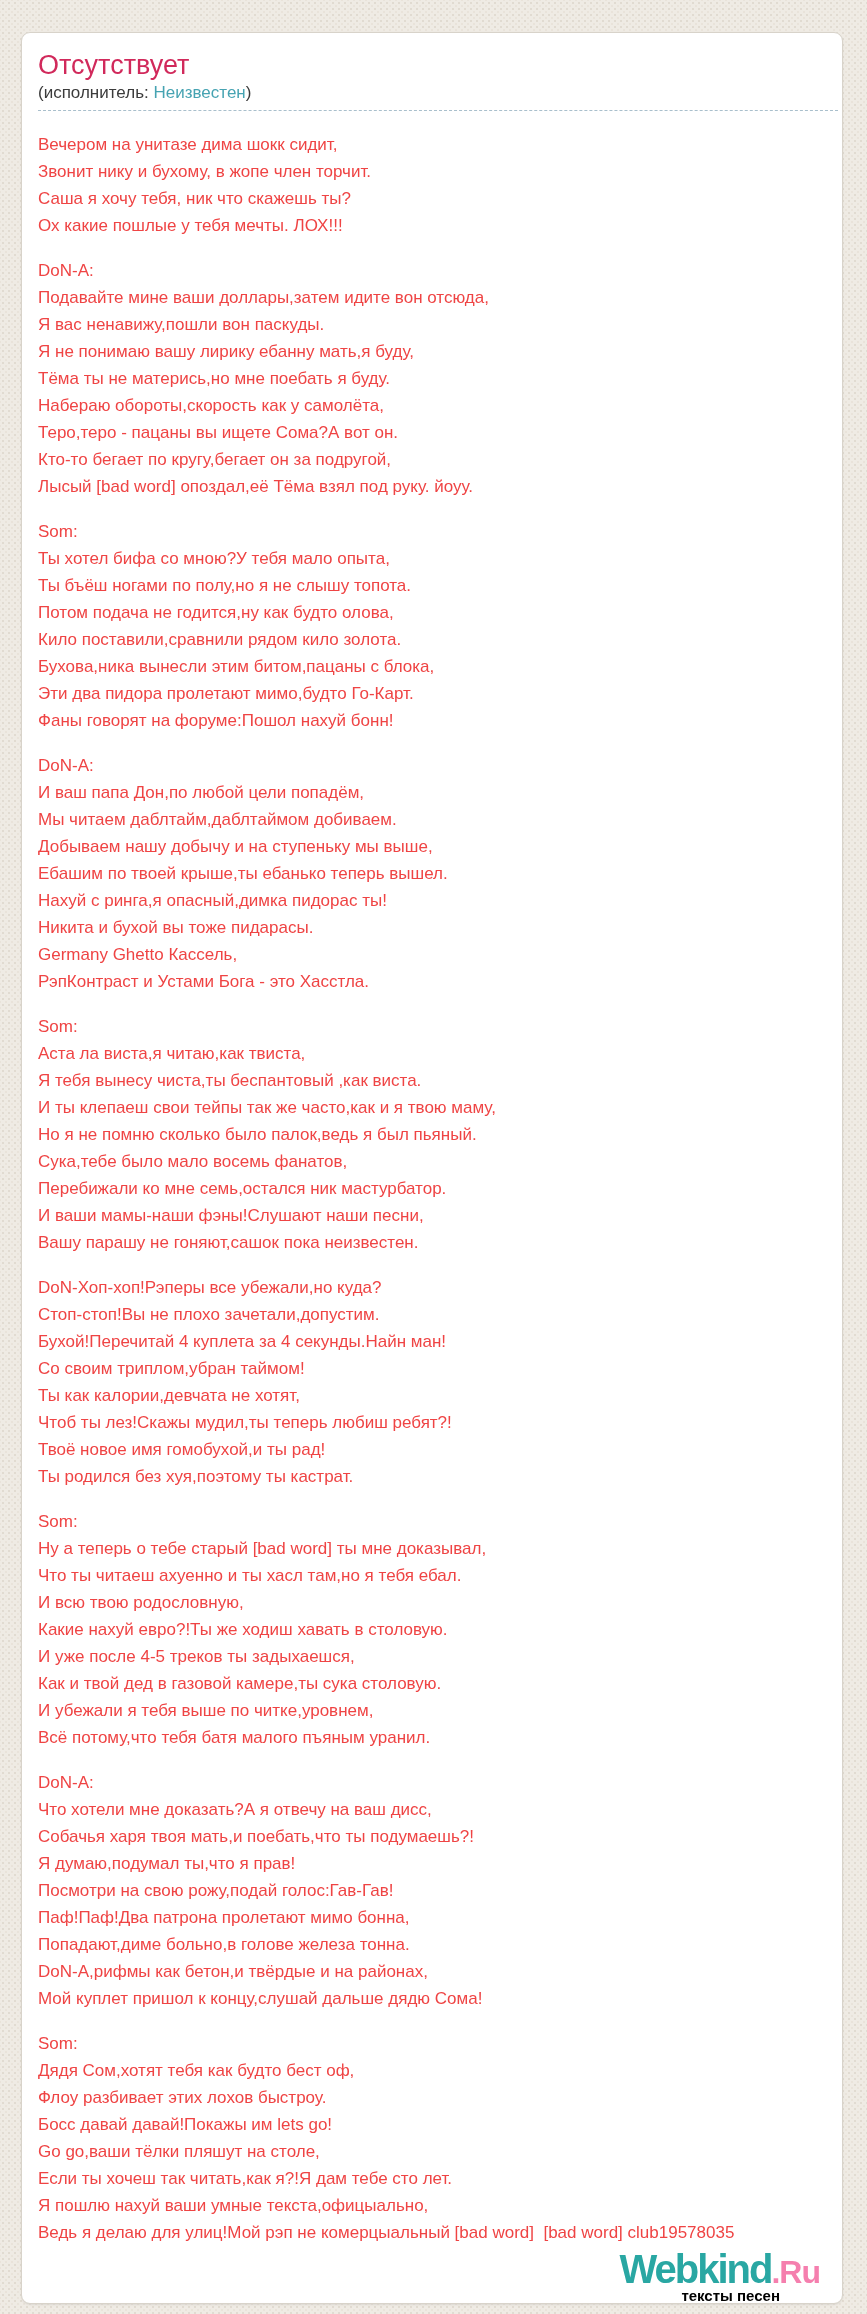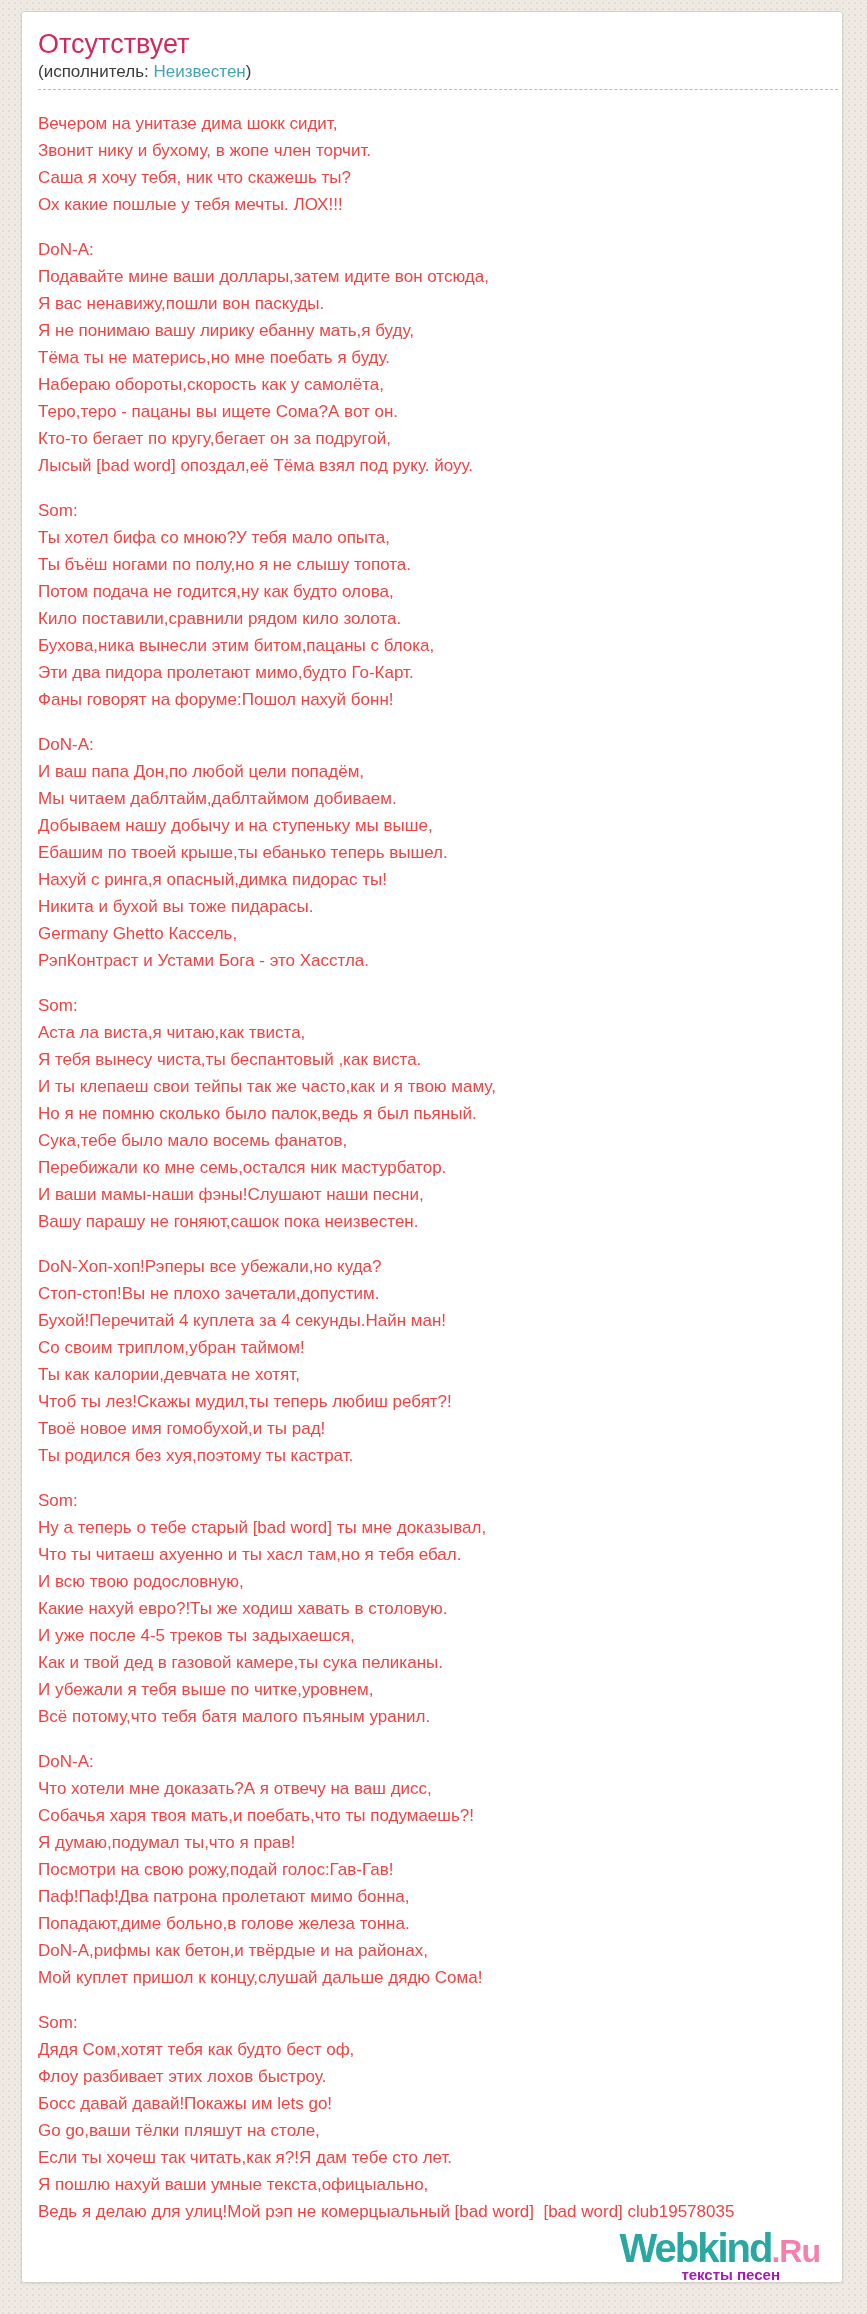--- a/index.html
+++ b/index.html
@@ -7,38 +7,38 @@
     width:867px;height:2314px;overflow:hidden;position:relative;
     font-family:"Liberation Sans",sans-serif;
     background-color:#efebe4;
     background-image:
       radial-gradient(circle,#e1dbd1 1px,transparent 1.2px),
       radial-gradient(circle,#e9e3da 1px,transparent 1.2px);
     background-size:6px 6px;
     background-position:0 0,3px 3px;
   }
   .card{
-    position:absolute;left:21px;top:11px;width:822px;height:2272px;
+    position:absolute;left:21px;top:32px;width:822px;height:2272px;
     box-sizing:border-box;background:#ffffff;
-    border:1px solid #d8d3ca;border-radius:3px;
+    border:1px solid #d8d3ca;border-radius:9px;
     box-shadow:0 1px 2px rgba(0,0,0,0.08);
     padding:14px 4px 0 16px;overflow:hidden;
   }
   .header{border-bottom:1px dashed #a9bfcc;padding-bottom:5px;}
   h1.title{margin:2px 0 0 0;font-size:27px;line-height:32px;font-weight:400;color:#d1295b;}
   .sub{font-size:17px;line-height:24px;color:#3b3b3b;white-space:pre;}
   .artist-link{color:#46a3b2;text-decoration:none;cursor:pointer;}
   .lyrics{position:relative;z-index:1;margin-top:20px;font-size:17px;color:#ef4444;}
   .stanza{margin:0 0 18px 0;}
   .line{white-space:pre;line-height:27px;height:27px;}
   .watermark{position:absolute;right:22px;bottom:1px;text-align:right;z-index:0;cursor:pointer;}
   .brand{font-weight:bold;font-size:40px;line-height:40px;letter-spacing:-2px;}
   .brand .teal{color:#29a7a3;}
   .brand .pink{color:#f57fae;font-size:32px;letter-spacing:-1px;}
-  .tagline{color:#a21caf;font-weight:bold;font-size:15px;line-height:13px;padding-right:40px;margin-top:-3px;letter-spacing:0;}
+  .tagline{color:#000000;font-weight:bold;font-size:15px;line-height:13px;padding-right:40px;margin-top:-3px;letter-spacing:0;}
 </style>
 </head>
 <body>
 
 <div class="card">
   <div class="header">
     <h1 class="title">Отсутствует</h1>
     <div class="sub"><span>(исполнитель: </span><a class="artist-link">Неизвестен</a><span>)</span></div>
   </div>
 
@@ -102,21 +102,21 @@
         <div class="line">Твоё новое имя гомобухой,и ты рад!</div>
         <div class="line">Ты родился без хуя,поэтому ты кастрат.</div>
       </div>
       <div class="stanza">
         <div class="line">Som:</div>
         <div class="line">Ну а теперь о тебе старый [bad word] ты мне доказывал,</div>
         <div class="line">Что ты читаеш ахуенно и ты хасл там,но я тебя ебал.</div>
         <div class="line">И всю твою родословную,</div>
         <div class="line">Какие нахуй евро?!Ты же ходиш хавать в столовую.</div>
         <div class="line">И уже после 4-5 треков ты задыхаешся,</div>
-        <div class="line">Как и твой дед в газовой камере,ты сука пеликаны.</div>
+        <div class="line">Как и твой дед в газовой камере,ты сука столовую.</div>
         <div class="line">И убежали я тебя выше по читке,уровнем,</div>
         <div class="line">Всё потому,что тебя батя малого пъяным уранил.</div>
       </div>
       <div class="stanza">
         <div class="line">DoN-A:</div>
         <div class="line">Что хотели мне доказать?А я отвечу на ваш дисс,</div>
         <div class="line">Собачья харя твоя мать,и поебать,что ты подумаешь?!</div>
         <div class="line">Я думаю,подумал ты,что я прав!</div>
         <div class="line">Посмотри на свою рожу,подай голос:Гав-Гав!</div>
         <div class="line">Паф!Паф!Два патрона пролетают мимо бонна,</div>

